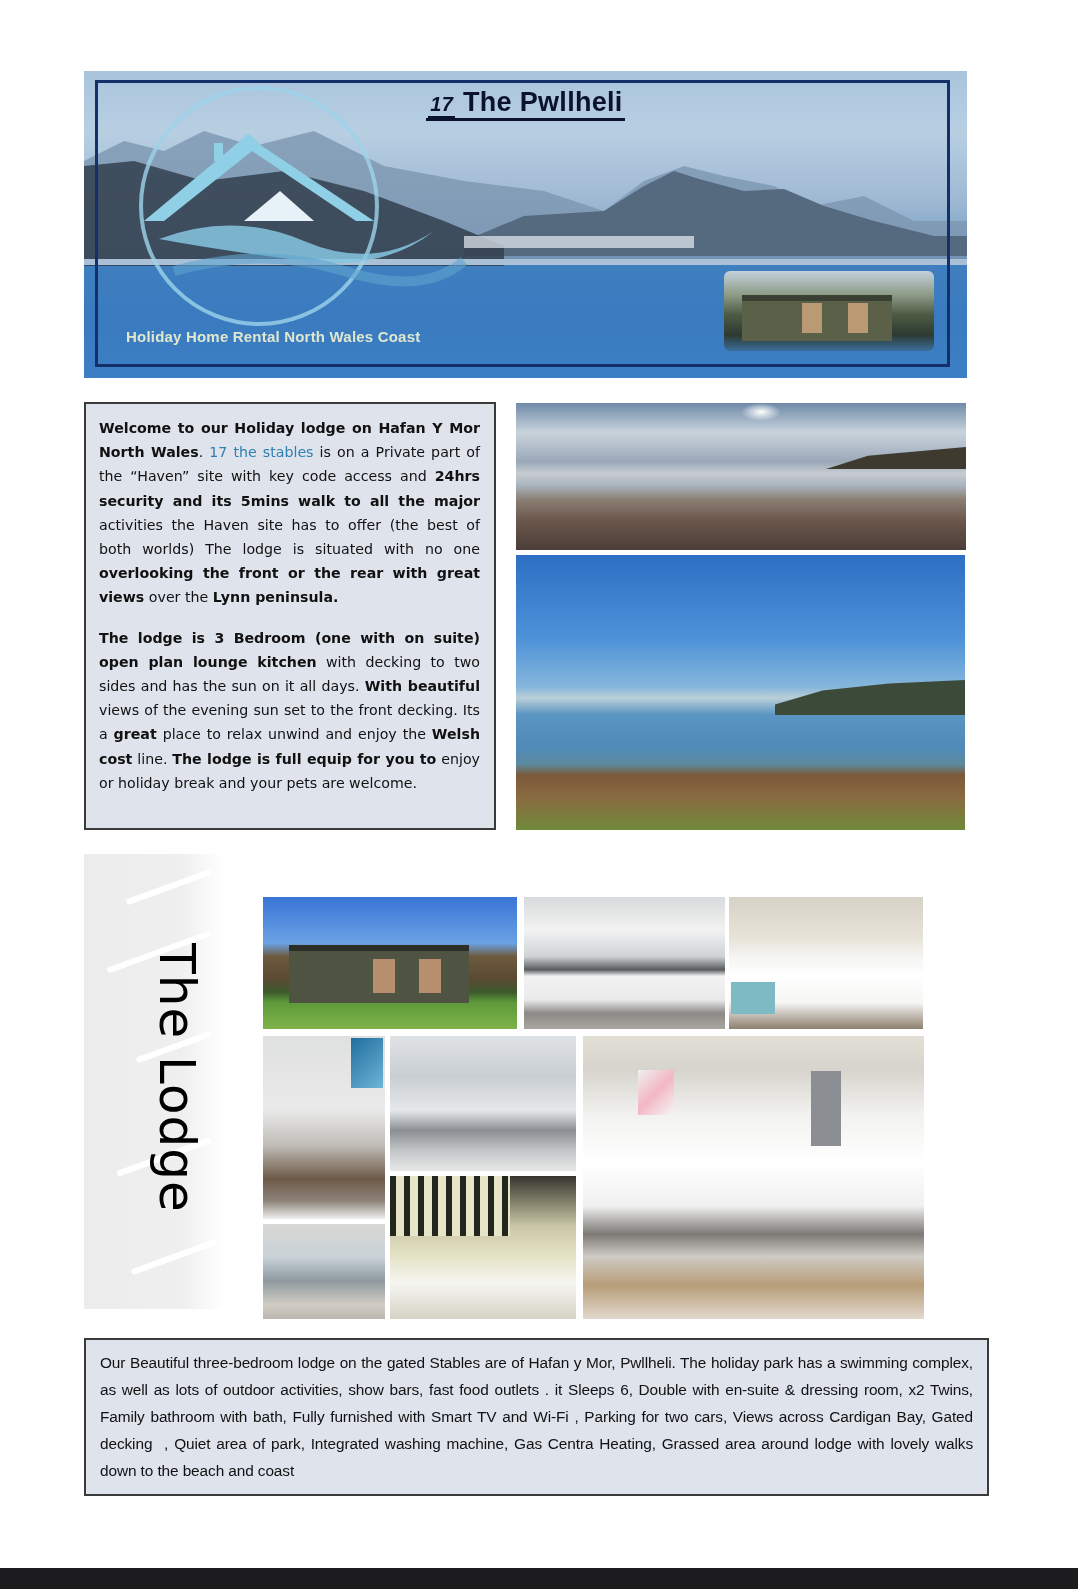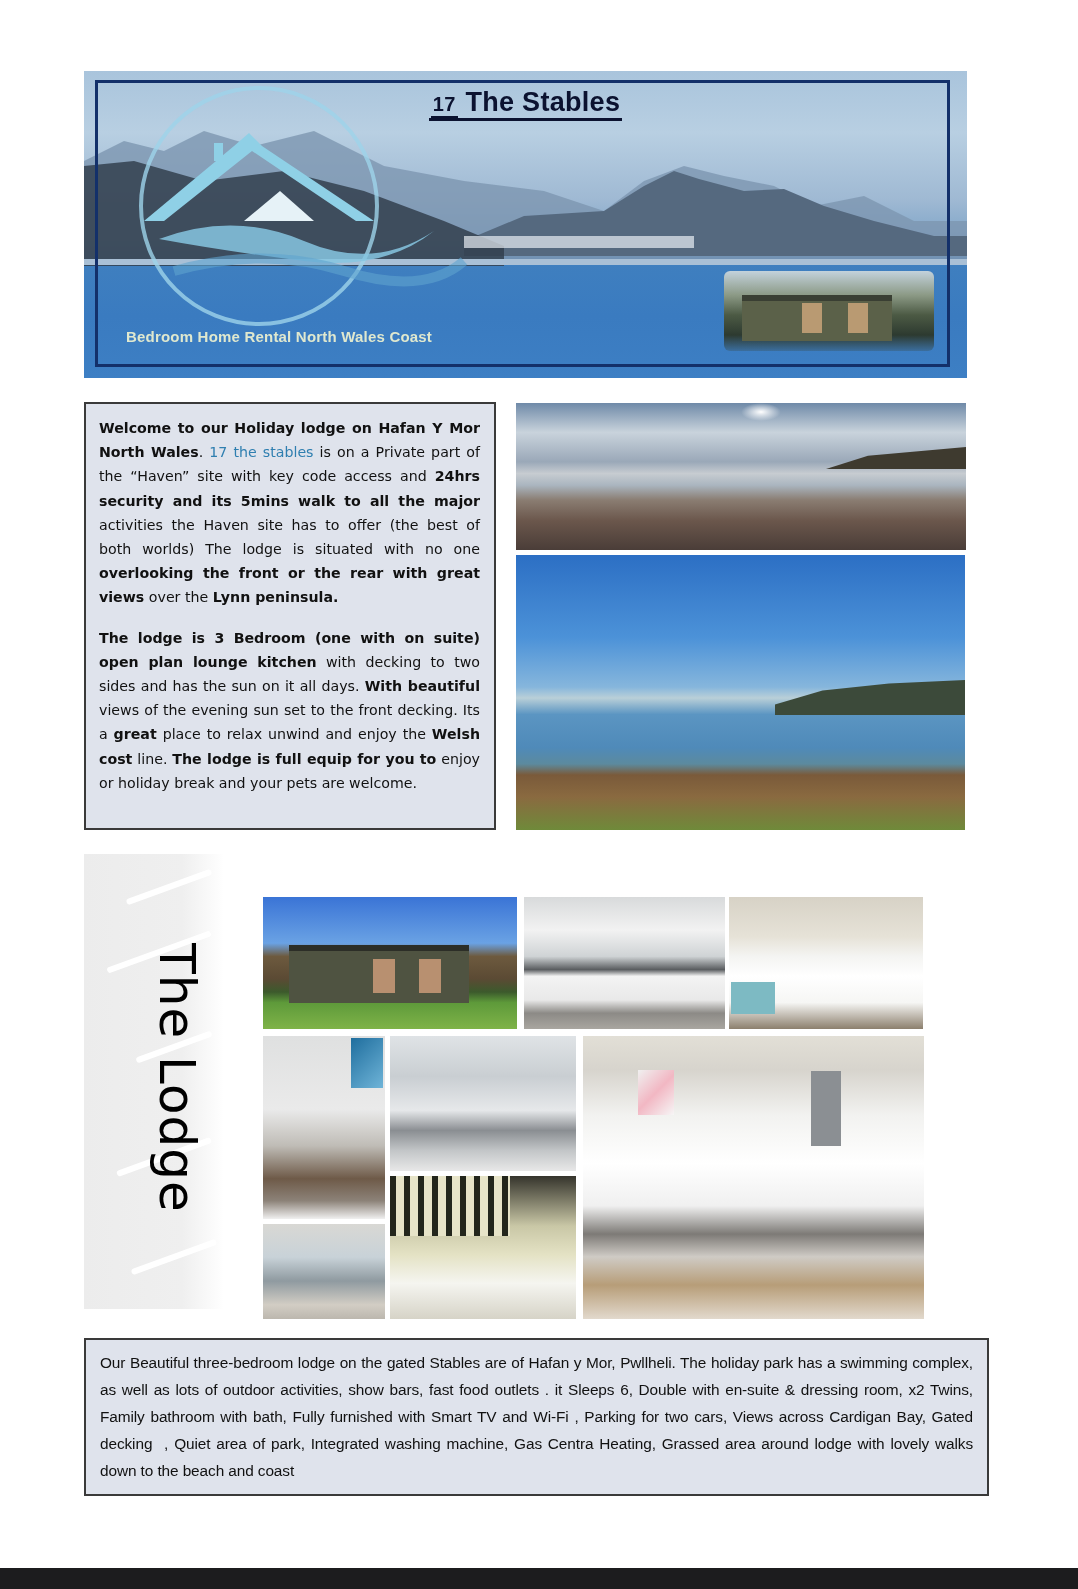--- a/index.html
+++ b/index.html
@@ -18,21 +18,21 @@
   #banner .inner-border {
     position:absolute; left:11px; top:9px; width:855px; height:287px;
     border:3px solid #13306a; box-sizing:border-box;
   }
   #banner .mountains { position:absolute; left:0; top:0; width:883px; height:307px; }
   #banner .title {
     position:absolute; left:0; width:883px; top:16px; text-align:center;
     font-weight:bold; font-size:27px; color:#0b1230; letter-spacing:0.3px;
   }
   #banner .title span { border-bottom:3px solid #0b1230; padding:0 2px 1px 2px; }
-  #banner .title .num { font-size:20px; }
+  #banner .title .num { font-size:20px;font-style:italic; }
   #banner .subtitle {
     position:absolute; left:42px; top:257px; font-size:15px; font-weight:bold;
     color:#dfe8cf; letter-spacing:0.2px;
   }
   #banner .lodge-thumb {
     position:absolute; left:640px; top:200px; width:210px; height:80px;
     background:linear-gradient(180deg,#c3d2dc 0%,#8c9a86 30%,#4c5a44 55%,#2d3a30 80%,#3b6e9e 100%);
     border-radius:6px; filter:blur(0.3px);
   }
   #banner .lodge-thumb .body {
@@ -137,28 +137,28 @@
     <rect x="0" y="188" width="883" height="6" fill="#a9c0d6"></rect>
     <circle cx="175" cy="135" r="118" fill="none" stroke="#9dd3ea" stroke-width="4" opacity="0.8"></circle>
     <path d="M60 150 L150 75 L165 62 L178 75 L290 150 L272 150 L168 80 L80 150 Z" fill="#8fd0e6"></path>
     <rect x="130" y="72" width="9" height="18" fill="#8fd0e6"></rect>
     <path d="M160 150 L196 120 L230 150 Z" fill="#e6f2f7"></path>
     <path d="M75 168 Q150 140 220 170 T350 160 Q300 200 220 190 T75 168 Z" fill="#86c6e0" opacity="0.85"></path>
     <path d="M90 200 Q180 175 260 200 T380 190" fill="none" stroke="#5fa3cf" stroke-width="10" opacity="0.6"></path>
   </svg>
   <div class="inner-border"></div>
   <div class="title">
-    <span><span class="num">17</span> <span style="border:none;padding:0">The Stables</span></span>
+    <span><span class="num">17</span> <span style="border:none;padding:0">The Pwllheli</span></span>
   </div>
   <div class="lodge-thumb">
     <div class="body"></div>
     <div class="door" style="left:78px"></div>
     <div class="door" style="left:124px"></div>
   </div>
-  <div class="subtitle">Bedroom Home Rental North Wales Coast</div>
+  <div class="subtitle">Holiday Home Rental North Wales Coast</div>
 </div>
 
 <div id="intro-box" class="abs">
   <p><b>Welcome to our Holiday lodge on Hafan Y Mor North Wales</b><span>. </span><span class="link">17 the stables</span><span> is on a Private part of the “Haven” site with key code access and </span><b>24hrs security and its 5mins walk to all the major</b><span> activities the Haven site has to offer (the best of both worlds) The lodge is situated with no one </span><b>overlooking the front or the rear with great views</b><span> over the </span><b>Lynn peninsula.</b></p>
   <p><b>The lodge is 3 Bedroom (one with on suite) open plan lounge kitchen</b><span> with decking to two sides and has the sun on it all days. </span><b>With beautiful</b><span> views of the evening sun set to the front decking. Its a </span><b>great</b><span> place to relax unwind and enjoy the </span><b>Welsh cost</b><span> line. </span><b>The lodge is full equip for you to</b><span> enjoy or holiday break and your pets are welcome.</span></p>
 </div>
 
 <div id="photo-beach" class="photo" title="Pebble beach with sea and clouds">
   <div class="sun"></div>
     <div class="headland"></div>

